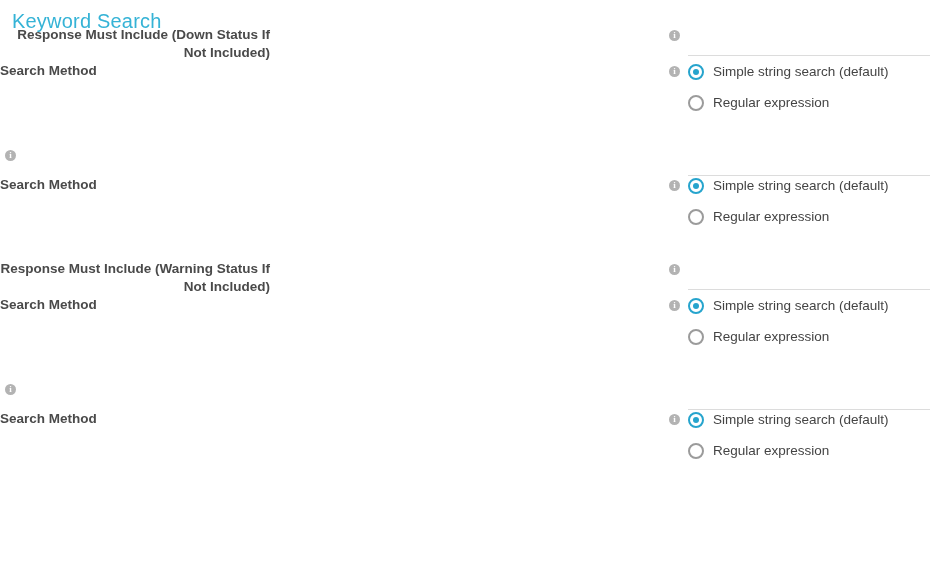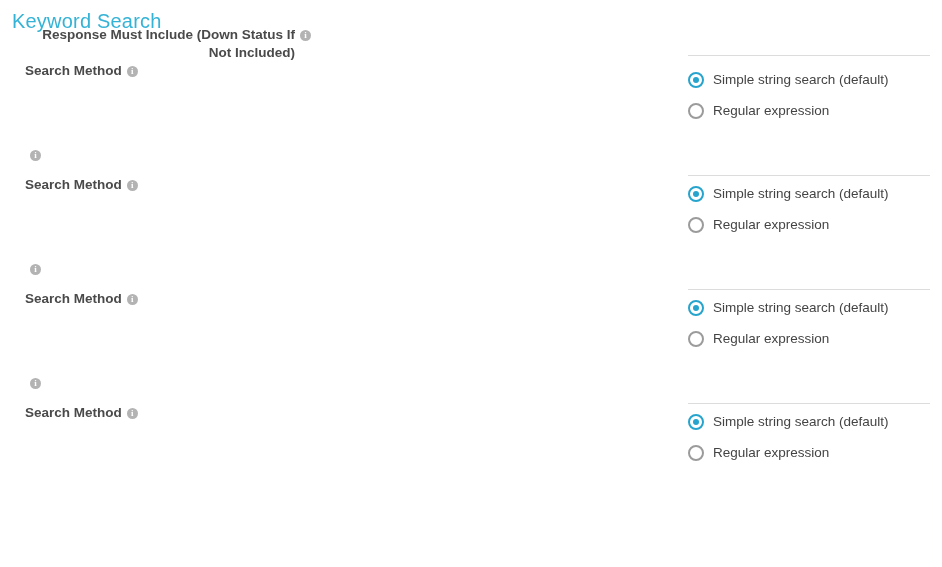--- a/index.html
+++ b/index.html
@@ -43,23 +43,22 @@
   .label-cell {
     width: 688px;
     box-sizing: border-box;
     padding-right: 8px;
     text-align: right;
     font-weight: bold;
     color: #4a4a4a;
     font-size: 13.5px;
     line-height: 18px;
     display: flex;
-    justify-content: flex-start;
+    justify-content: space-between;
     align-items: flex-start;
-    padding-left: 25px;
   }
   .label-text {
     max-width: 270px;
     display: inline-block;
   }
   .info-icon {
     display: inline-block;
     width: 11px;
     height: 11px;
     min-width: 11px;
@@ -92,21 +91,21 @@
     font-size: 13px;
     color: #333333;
     padding: 2px 0 4px 0;
     background: transparent;
   }
   .radio-group {
     padding-top: 2px;
   }
   .radio-line {
     display: flex;
-    align-items: center;
+    align-items: flex-start;
     height: 31px;
   }
   .radio {
     width: 16px;
     height: 16px;
     min-width: 16px;
     border-radius: 50%;
     border: 2px solid #9b9b9b;
     box-sizing: border-box;
     background: #ffffff;
@@ -204,20 +203,21 @@
             <span class="radio-label">Regular expression</span>
           </div>
         </div>
       </div>
     </div>
 
     <div class="gap-block"></div>
 
     <div class="form-row">
       <div class="label-cell">
+        <span class="label-text">Response Must Include (Warning Status If Not Included)</span>
         <span class="info-icon">i</span>
       </div>
       <div class="field-cell">
         <div class="text-input-wrap">
           <input class="text-input" type="text" value="" style="">
         </div>
       </div>
     </div>
 
     <div class="form-row">

